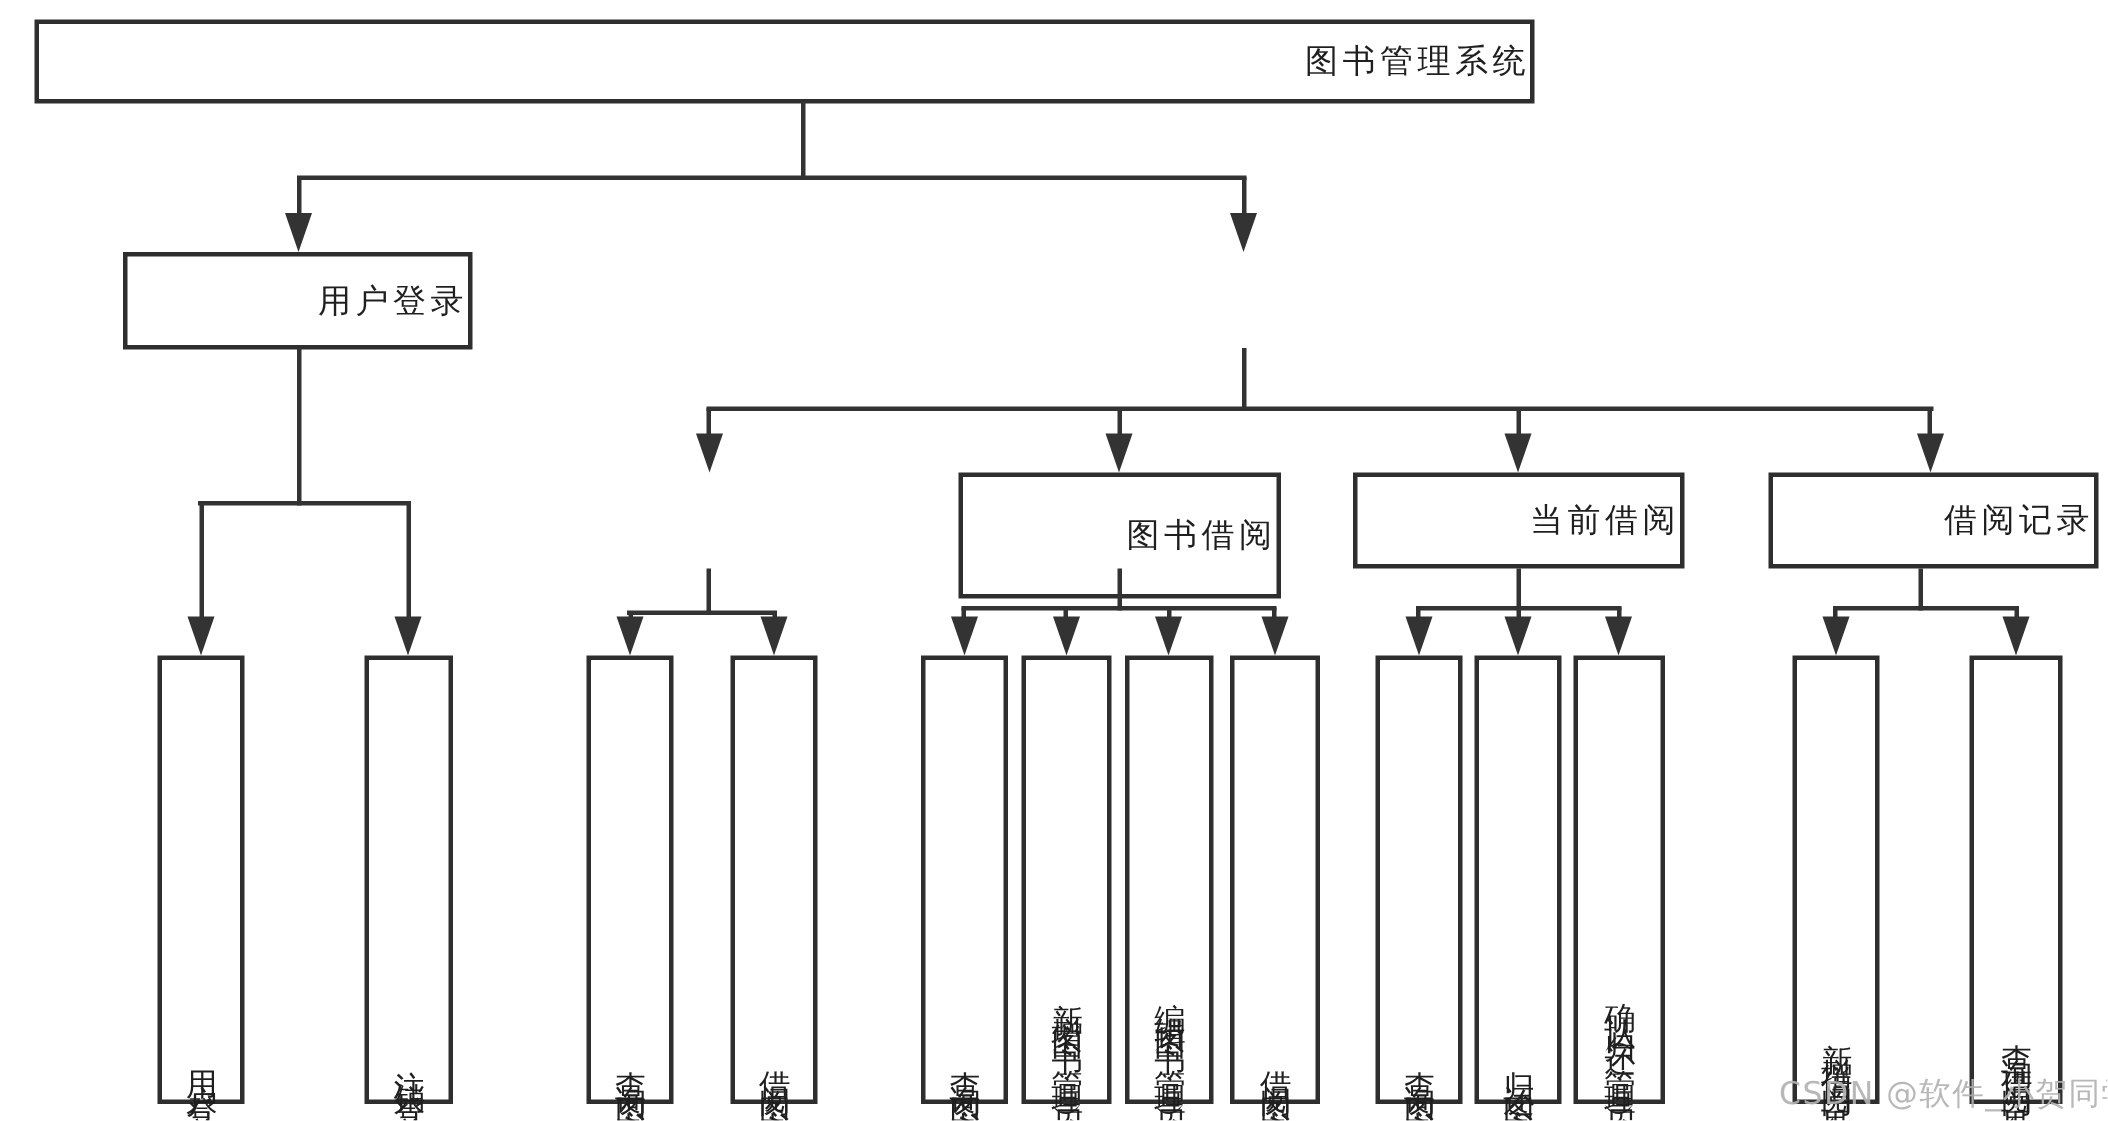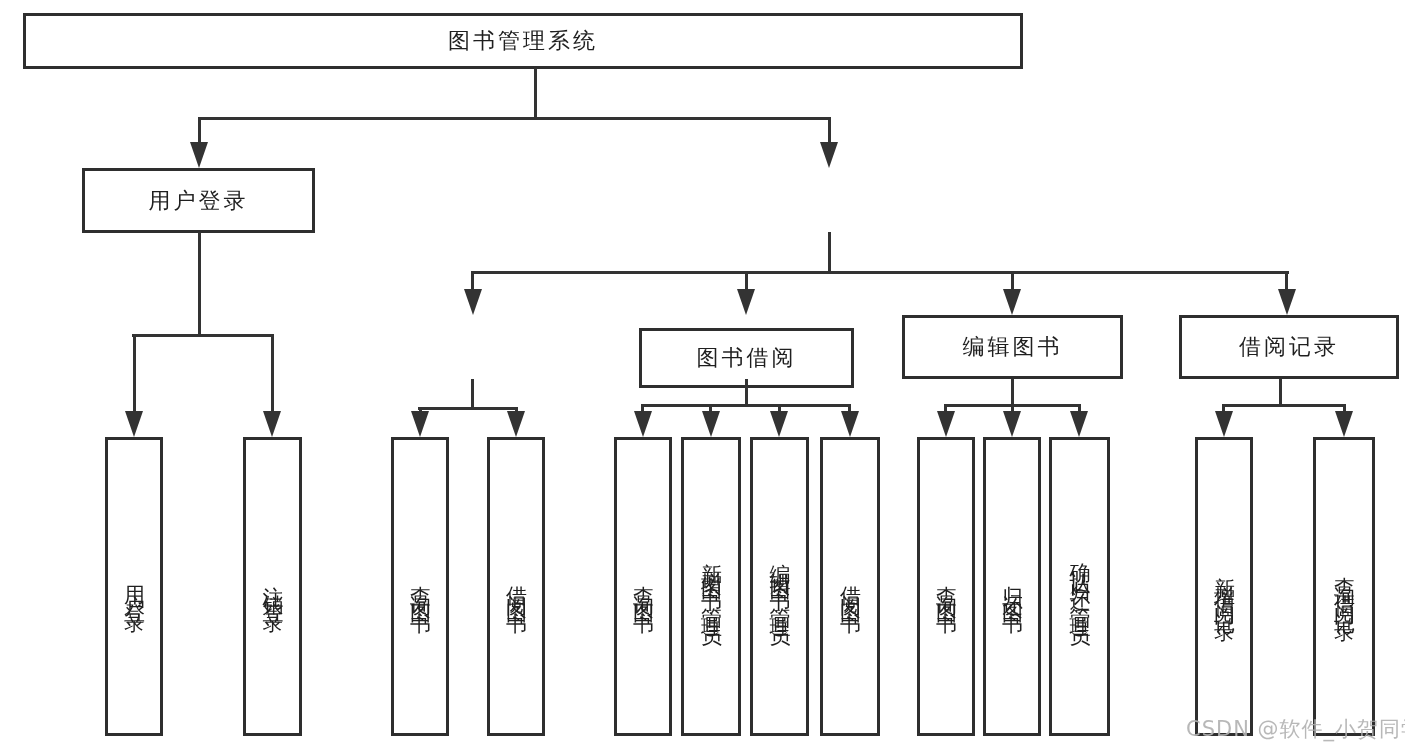--- a/index.html
+++ b/index.html
@@ -6,41 +6,41 @@
   .canvas {
     position:relative; width:1405px; height:747px;
     background:#ffffff; overflow:hidden;
     font-family:"DejaVu Sans","Liberation Sans",sans-serif;
     color:#1f1f1f;
   }
   
   .box {
     position:absolute; box-sizing:border-box;
     border:3px solid #2e2e2e; background:#ffffff;
-    display:flex; align-items:center; justify-content:center;
+    display:flex; align-items:center; justify-content:flex-end;
   }
   .h-label { font-size:22px; letter-spacing:3px; white-space:nowrap; }
   .v-box {
     writing-mode:vertical-rl; text-orientation:mixed;
     font-size:21px; letter-spacing:9px; line-height:1;
   }
   
   .line { position:absolute; background:#333333; }
   .arrow-head {
     position:absolute; width:0; height:0;
     border-left:9px solid transparent;
     border-right:9px solid transparent;
     border-top:26px solid #333333;
   }
   
   #n-root { left:23px;  top:13px;  width:1000px; height:56px; }
   #n-ul   { left:82px;  top:168px; width:233px;  height:65px; }
   #n-bm   { left:712px; top:168px; width:235px;  height:65px; }
   #n-nb   { left:364px; top:315px; width:218px;  height:64px; }
-  #n-bb   { left:639px; top:328px; width:215px;  height:60px; }
+  #n-bb   { left:639px; top:315px; width:215px;  height:84px; }
   #n-cb   { left:902px; top:315px; width:221px;  height:64px; }
   #n-br   { left:1179px;top:315px; width:220px;  height:64px; }
   .leaf   { top:437px; height:299px; }
   #l-ul1 { left:105px;  width:58px; }
   #l-ul2 { left:243px;  width:59px; }
   #l-nb1 { left:391px;  width:58px; }
   #l-nb2 { left:487px;  width:58px; }
   #l-bb1 { left:614px;  width:58px; }
   #l-bb2 { left:681px;  width:60px; }
   #l-bb3 { left:750px;  width:59px; }
@@ -152,21 +152,21 @@
   <div class="line" id="c-l3-s4"></div>
   <div class="arrow-head" id="a-l3-1"></div>
   <div class="arrow-head" id="a-l3-2"></div>
   <div class="arrow-head" id="a-l3-3"></div>
   <div class="arrow-head" id="a-l3-4"></div>
 
   <div class="box h-label" id="n-bb">
     <span>图书借阅</span>
   </div>
   <div class="box h-label" id="n-cb">
-    <span>编辑图书</span>
+    <span>当前借阅</span>
   </div>
   <div class="box h-label" id="n-br">
     <span>借阅记录</span>
   </div>
 
   <div class="line" id="c-nb-v"></div>
   <div class="line" id="c-nb-h"></div>
   <div class="line" id="c-nb-s1"></div>
   <div class="line" id="c-nb-s2"></div>
   <div class="arrow-head" id="a-nb-1"></div>

